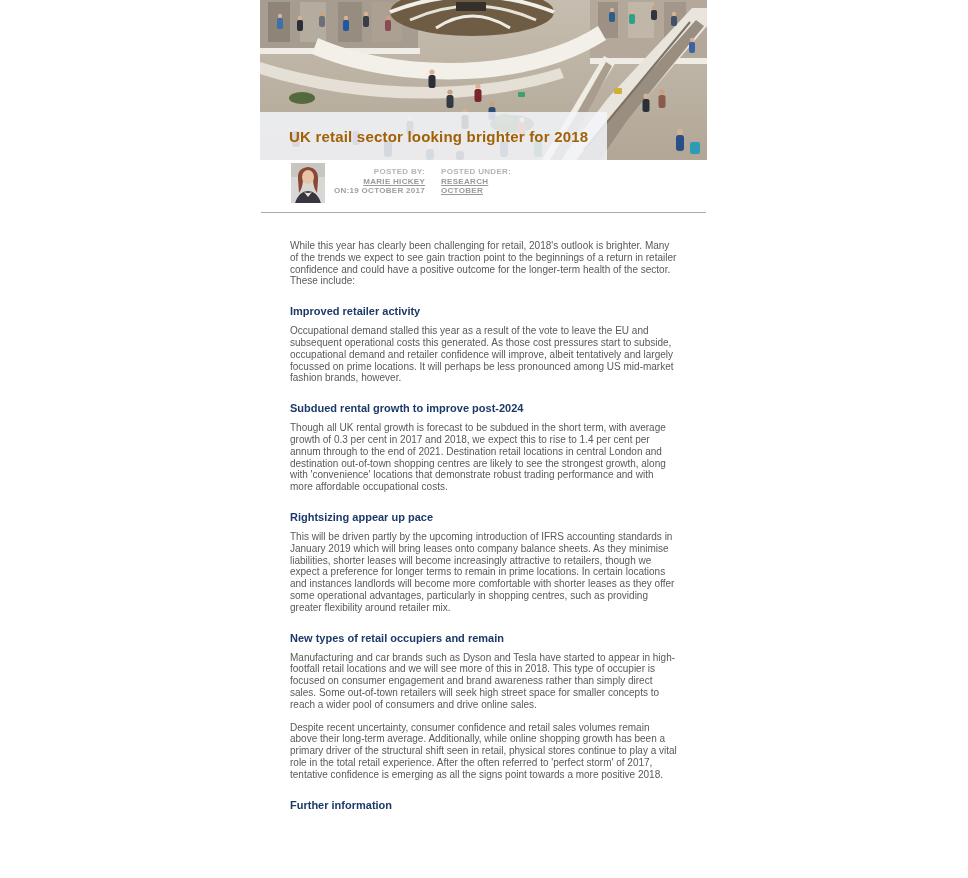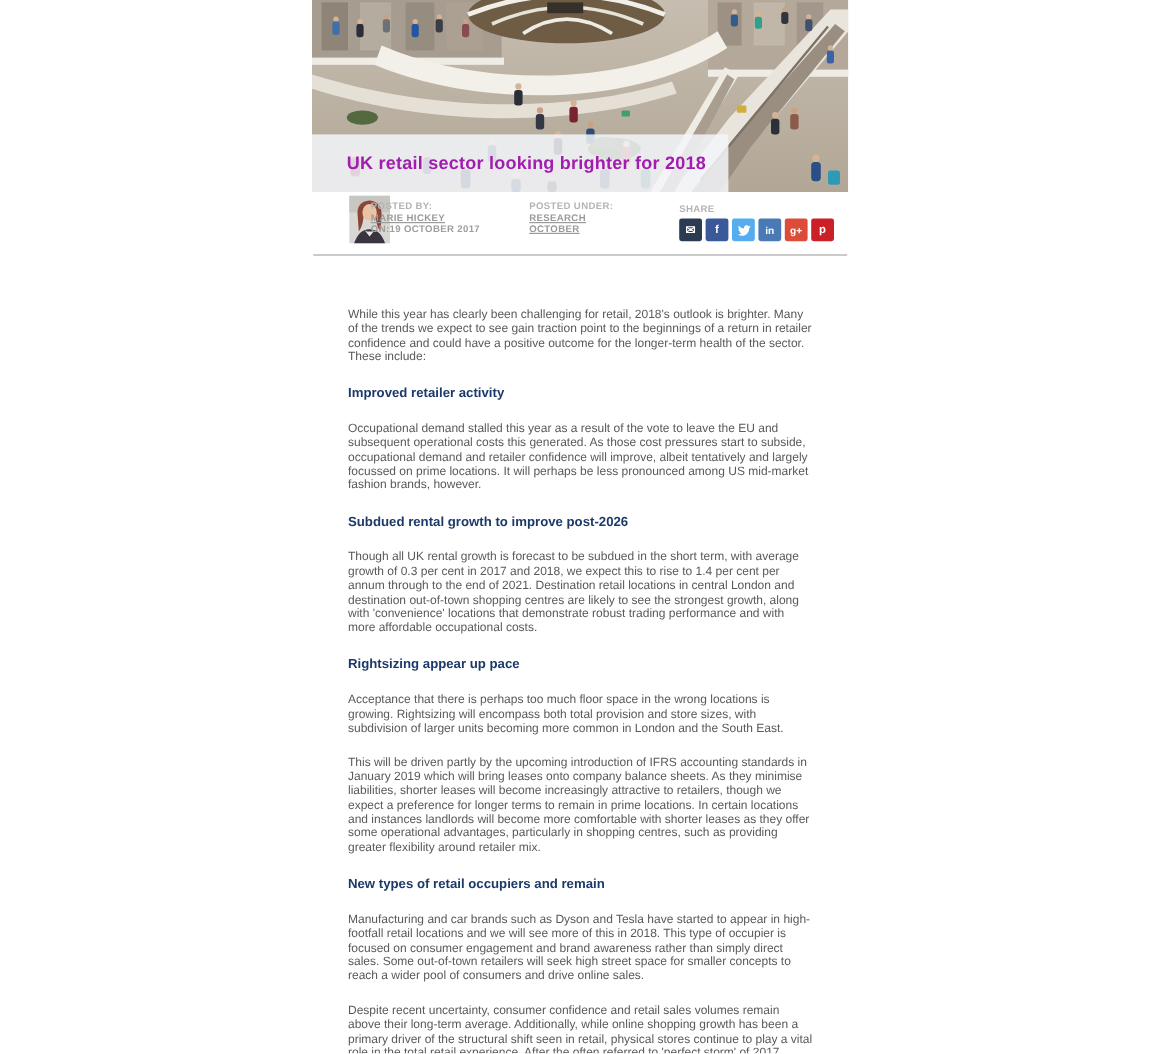--- a/index.html
+++ b/index.html
@@ -9,25 +9,25 @@
     font-family:"Liberation Sans", sans-serif; overflow:hidden;
   }
   
   .hero { position:absolute; left:260px; top:0; width:447px; height:160px; overflow:hidden; }
   .hero svg { display:block; }
   .hero-band {
     position:absolute; left:0; bottom:0; width:347px; height:48px;
     background:rgba(243,246,250,0.85);
     display:flex; align-items:center; padding-left:29px;
   }
-  .hero-title { color:#a21caf; font-size:15px; font-weight:bold; letter-spacing:0.2px; white-space:nowrap; }
+  .hero-title { color:#a16207; font-size:15px; font-weight:bold; letter-spacing:0.2px; white-space:nowrap; }
   
   .avatar { position:absolute; left:291px; top:163px; width:34px; height:40px; }
   .byline-block { position:absolute; top:167px; font-size:8px; line-height:9.5px; letter-spacing:0.3px; }
-  .posted-by { left:309px; }
+  .posted-by { left:334px;text-align:right; }
   .posted-under { left:441px; }
   .byline-label { color:#b4b4b4; font-weight:bold; }
   .byline-link { color:#9a9a9a; font-weight:bold; text-decoration:underline; cursor:pointer; }
   .byline-date { color:#9e9e9e; font-weight:bold; }
   .share-wrap { position:absolute; left:566px; top:170px; }
   .share-label { color:#b4b4b4; font-size:8px; font-weight:bold; letter-spacing:0.3px; }
   .share-row { margin-top:3px; display:flex; }
   .share-btn {
     width:19px; height:19px; border-radius:2px; margin-right:3px;
     display:flex; align-items:center; justify-content:center;
@@ -36,21 +36,21 @@
   .share-email { background:#2b3b52; font-size:10px; }
   .share-facebook { background:#3b5998; }
   .share-twitter { background:#55acee; }
   .share-linkedin { background:#4a7ab5; font-size:8.5px; }
   .share-gplus { background:#dd4b39; font-size:8.5px; }
   .share-pinterest { background:#cb2027; }
   
   .divider { position:absolute; left:261px; top:212px; width:445px; height:1px; background:#aaaaaa; }
   
   .article { position:absolute; left:290px; top:240px; width:388px; }
-  .article p { color:#59595b; font-size:10px; line-height:11.8px; margin:17px 0 11px 0; }
+  .article p { color:#59595b; font-size:10px; line-height:11.8px; margin:0 0 11px 0; }
   .article h3 { color:#1c3a69; font-size:11px; line-height:13px; font-weight:bold; margin:18px 0 7px 0; }
   .article .intro { margin-bottom:0; }
   .further { margin-top:36px; }
 </style>
 </head>
 <body>
 
 <div class="page">
 
   <div class="hero">
@@ -239,59 +239,33 @@
     <div><a class="byline-link">MARIE HICKEY</a></div>
     <div class="byline-date">ON:19 OCTOBER 2017</div>
   </div>
 
   <div class="byline-block posted-under">
     <div class="byline-label">POSTED UNDER:</div>
     <div><a class="byline-link">RESEARCH</a></div>
     <div><a class="byline-link">OCTOBER</a></div>
   </div>
 
-  <div class="share-wrap">
-    <div class="share-label">SHARE</div>
-    <div class="share-row">
-      <div class="share-btn share-email">
-          <span>✉</span>
-        </div>
-      <div class="share-btn share-facebook">
-          <span>f</span>
-        </div>
-      <div class="share-btn share-twitter">
-        <svg width="12" height="12" viewBox="0 0 16 16">
-          <path fill="#ffffff" d="M15.3 3.6c-.5.2-1.1.4-1.6.5.6-.4 1-.9 1.2-1.6-.6.3-1.2.6-1.8.7A2.9 2.9 0 0 0 8 5.2c0 .2 0 .4.1.6-2.4-.1-4.5-1.3-5.9-3-.3.4-.4.9-.4 1.5 0 1 .5 1.9 1.3 2.4-.5 0-.9-.1-1.3-.3v.1c0 1.4 1 2.6 2.3 2.8-.2.1-.5.1-.8.1l-.5-.1c.4 1.2 1.5 2 2.7 2a5.8 5.8 0 0 1-4.3 1.2A8.2 8.2 0 0 0 5.6 14c5.3 0 8.2-4.4 8.2-8.2v-.4c.6-.4 1.1-.9 1.5-1.5z"></path>
-        </svg>
-      </div>
-      <div class="share-btn share-linkedin">
-          <span>in</span>
-        </div>
-      <div class="share-btn share-gplus">
-          <span>g+</span>
-        </div>
-      <div class="share-btn share-pinterest">
-          <span>p</span>
-        </div>
-    </div>
-  </div>
 
   <div class="divider"></div>
 
   <div class="article">
     <p class="intro">While this year has clearly been challenging for retail, 2018's outlook is brighter. Many of the trends we expect to see gain traction point to the beginnings of a return in retailer confidence and could have a positive outcome for the longer-term health of the sector. These include:</p>
 
     <h3>Improved retailer activity</h3>
     <p>Occupational demand stalled this year as a result of the vote to leave the EU and subsequent operational costs this generated. As those cost pressures start to subside, occupational demand and retailer confidence will improve, albeit tentatively and largely focussed on prime locations.  It will perhaps be less pronounced among US mid-market fashion brands, however.</p>
 
-    <h3>Subdued rental growth to improve post-2026</h3>
+    <h3>Subdued rental growth to improve post-2024</h3>
     <p>Though all UK rental growth is forecast to be subdued in the short term, with average growth of 0.3 per cent in 2017 and 2018, we expect this to rise to 1.4 per cent per annum through to the end of 2021. Destination retail locations in central London and destination out-of-town shopping centres are likely to see the strongest growth, along with 'convenience' locations that demonstrate robust trading performance and with more affordable occupational costs.</p>
 
     <h3>Rightsizing appear up pace</h3>
-    <p>Acceptance that there is perhaps too much floor space in the wrong locations is growing. Rightsizing will encompass both total provision and store sizes, with subdivision of larger units becoming more common in London and the South East.</p>
 
     <p>This will be driven partly by the upcoming introduction of IFRS accounting standards in January 2019 which will bring leases onto company balance sheets. As they minimise liabilities, shorter leases will become increasingly attractive to retailers, though we expect a preference for longer terms to remain in prime locations. In certain locations and instances landlords will become more comfortable with shorter leases as they offer some operational advantages, particularly in shopping centres, such as providing greater flexibility around retailer mix.</p>
 
     <h3>New types of retail occupiers and remain</h3>
     <p>Manufacturing and car brands such as Dyson and Tesla have started to appear in high-footfall retail locations and we will see more of this in 2018. This type of occupier is focused on consumer engagement and brand awareness rather than simply direct sales. Some out-of-town retailers will seek high street space for smaller concepts to reach a wider pool of consumers and drive online sales.</p>
     <p>Despite recent uncertainty, consumer confidence and retail sales volumes remain above their long-term average.  Additionally, while online shopping growth has been a primary driver of the structural shift seen in retail, physical stores continue to play a vital role in the total retail experience. After the often referred to 'perfect storm' of 2017, tentative confidence is emerging as all the signs point towards a more positive 2018.</p>
 
     <h3 class="further">Further information</h3>
 
   </div>

